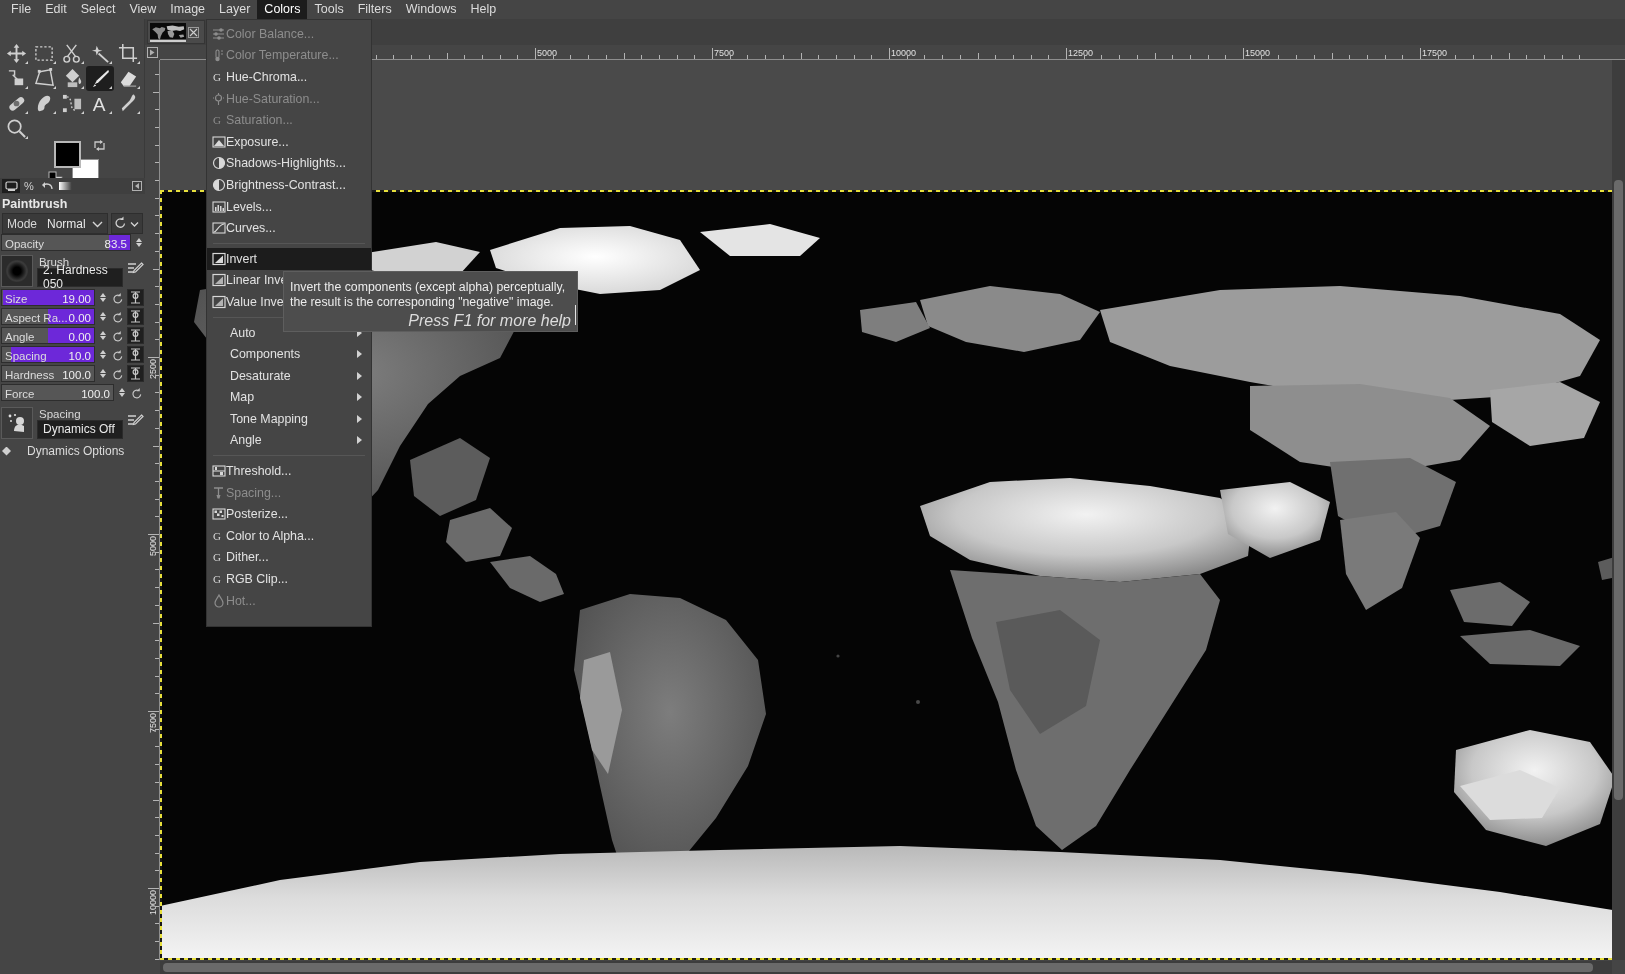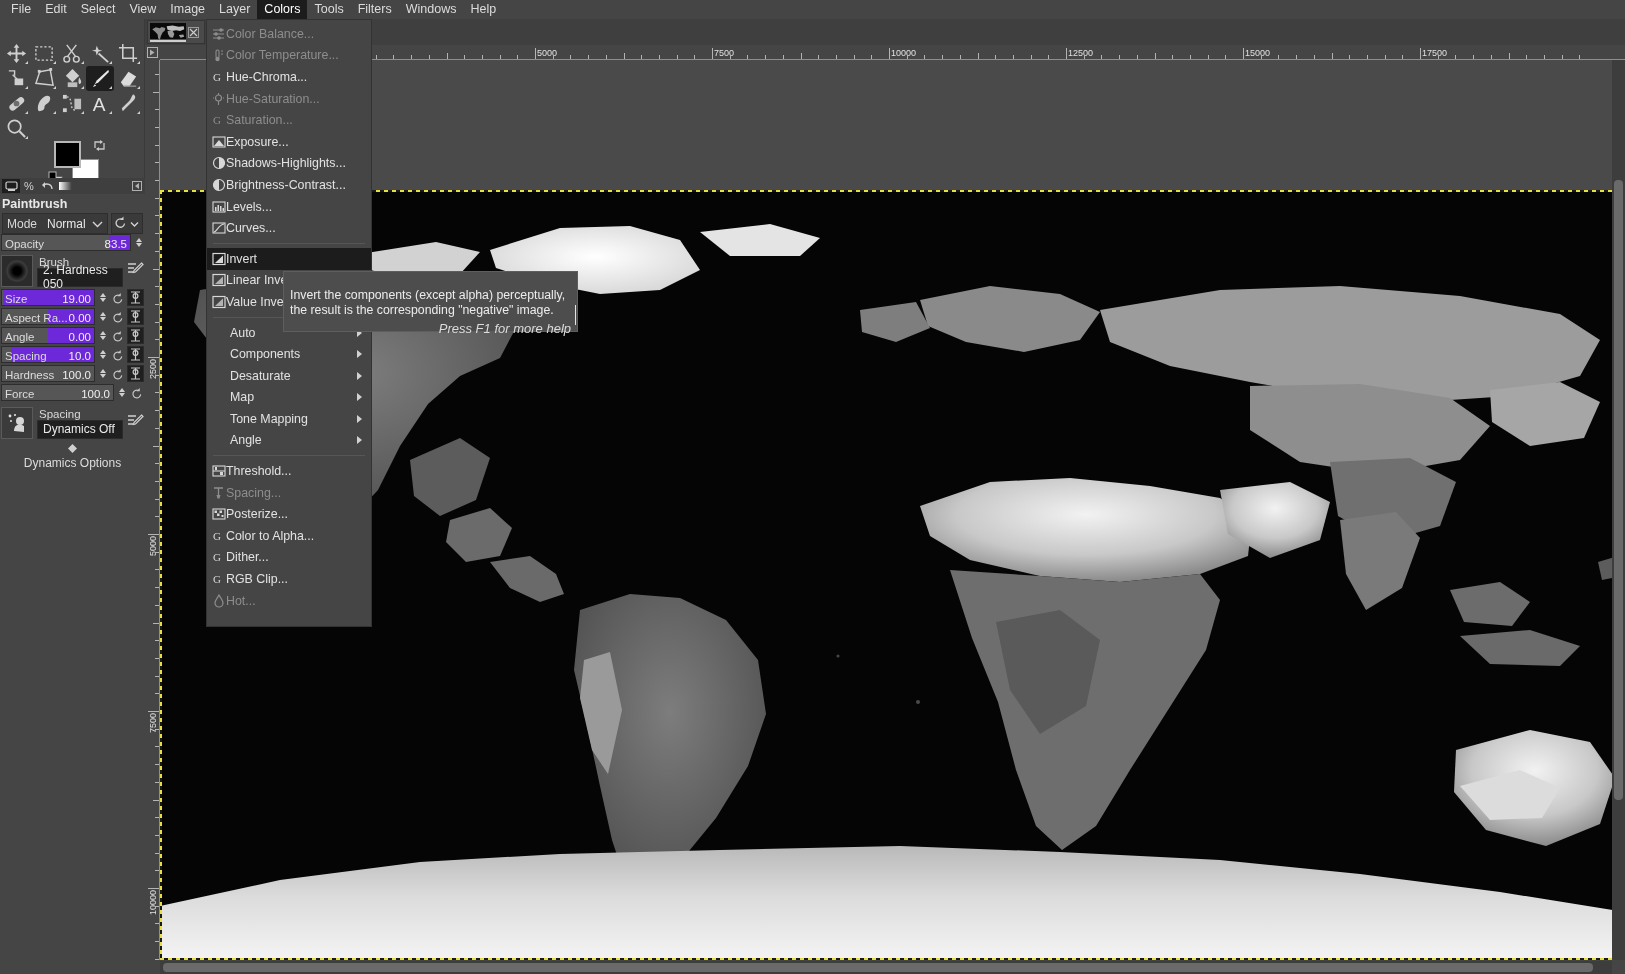--- a/index.html
+++ b/index.html
@@ -140,21 +140,21 @@
 
   
   #dyn-row { display: flex; align-items: center; padding: 2px 1px; gap: 4px; margin-top: 4px; }
   #dyn-thumb { width: 32px; height: 32px; background: #3b3b3b; border: 1px solid #5a5a5a;
                display:flex;align-items:center;justify-content:center;}
   #dyn-col { flex: 1; }
   #dyn-col .bl { font-size: 11.5px; color: #d8d8d8; padding-left: 2px; }
   #dyn-name { height: 19px; background: #1f1f1f; border: 1px solid #2b2b2b;
               display:flex;align-items:center; padding-left: 5px; font-size: 12px; color: #eaeaea; }
 
-  .expander { display: flex; align-items: center; gap: 3px; padding: 3px 2px 2px 2px; flex-direction: column; }
+  .expander { display: flex; align-items: center; gap: 16px; padding: 3px 2px 2px 2px; }
   .expander .tri {
     width: 9px; height: 9px; background: #cfcfcf;
     clip-path: polygon(50% 0%, 100% 50%, 50% 100%, 0% 50%);
   }
   .expander .etxt { font-size: 12px; color: #dcdcdc; }
 
   .checkrow { display: flex; align-items: center; gap: 6px; padding: 2px 2px 2px 3px; }
   .checkbox { width: 11px; height: 11px; background: #333333; border: 1px solid #5c5c5c; border-radius: 1px; }
   .checkrow .ctxt { font-size: 12px; color: #dcdcdc; }
 
@@ -227,23 +227,23 @@
     width: 0; height: 0;
     border-top: 4px solid transparent; border-bottom: 4px solid transparent;
     border-left: 5px solid #d2d2d2;
   }
   .msep { height: 1px; background: #565656; margin: 4px 6px; }
 
   
   #tooltip {
     position: absolute; left: 283px; top: 271px; width: 295px; height: 61px;
     background: #4d4d4d; border: 1px solid #5e5e5e; z-index: 95;
-    padding: 16px 6px; color: #ececec; font-size: 12.3px; line-height: 15px;
-  }
-  #tooltip .t-press { text-align: right; font-style: italic; font-size: 13px;
+    padding: 8px 6px; color: #ececec; font-size: 12.3px; line-height: 15px;
+  }
+  #tooltip .t-press { text-align: right; font-style: italic; font-size: 16px;
                       color: #dcdcdc; margin-top: 3px; white-space: nowrap; overflow: hidden; }
   #text-cursor { position: absolute; left: 575px; top: 305px; width: 1px; height: 20px;
                  background: #e4e4e4; z-index: 96; }
 </style>
 </head>
 <body>
 
 <div id="app">
 
   <div id="menubar">

